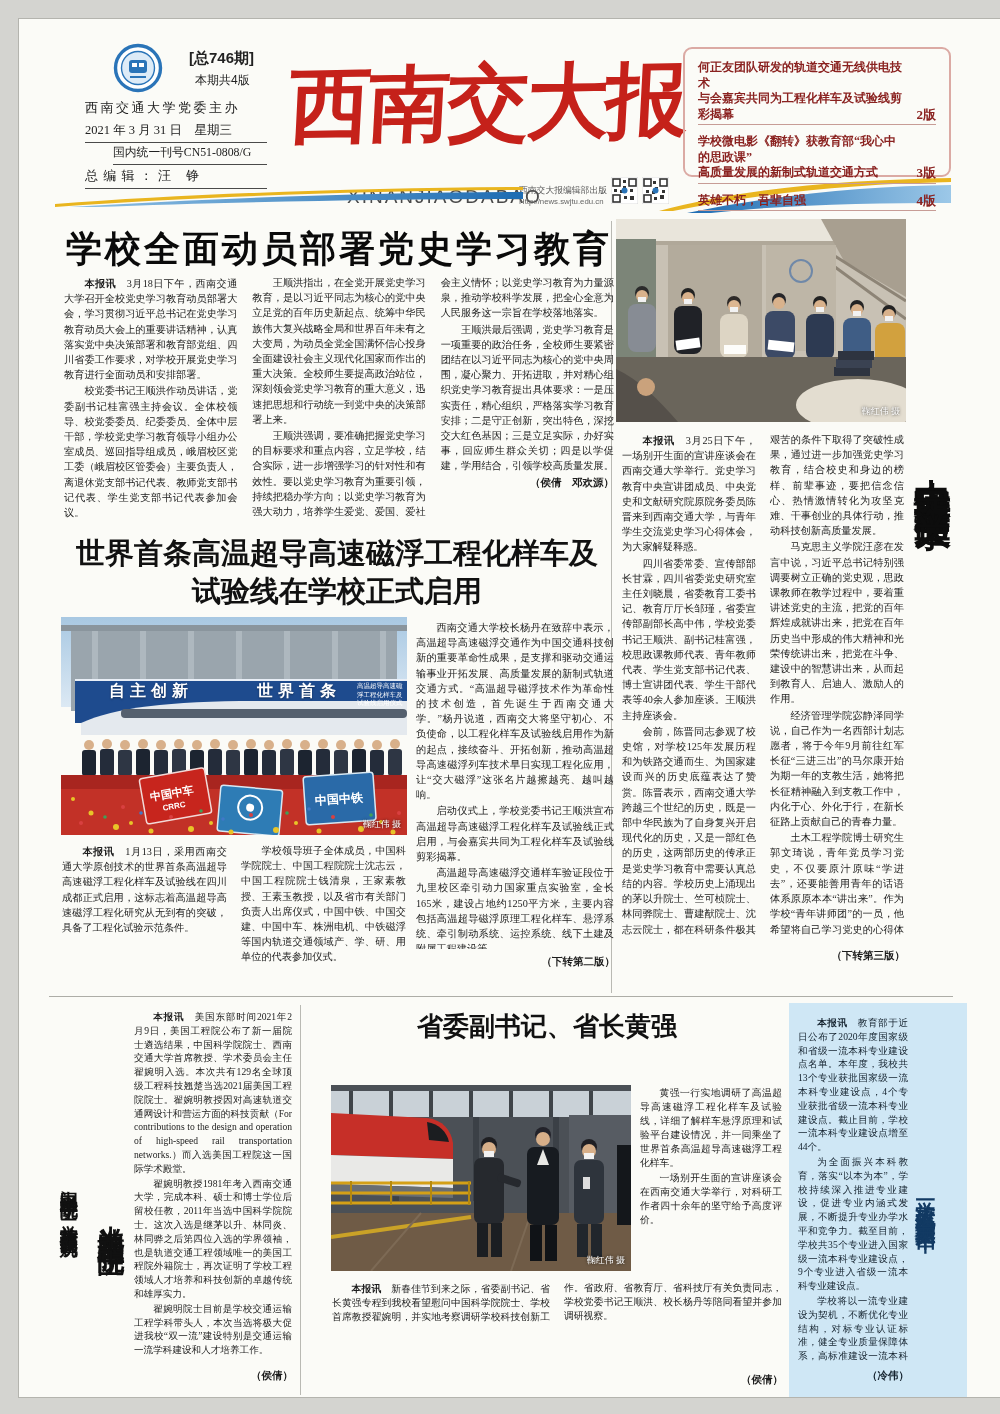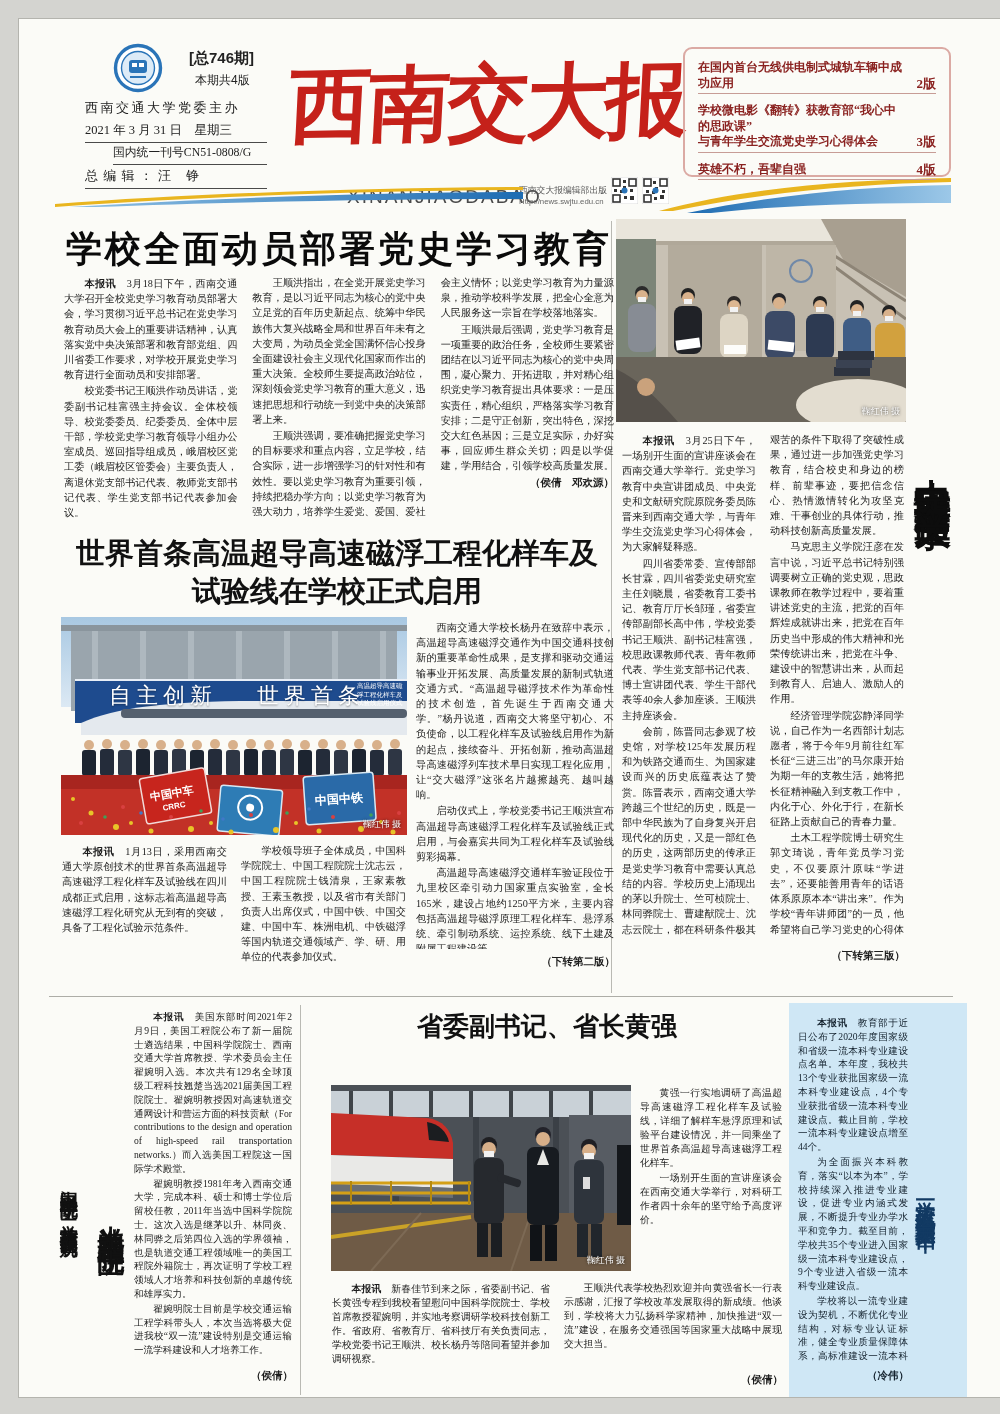--- a/index.html
+++ b/index.html
@@ -30,21 +30,21 @@
   .t-page{position:absolute;right:0;bottom:2px;font-size:13px;}
   
   .cols3{column-count:3;column-gap:13px;}
   .cols2{column-count:2;column-gap:12px;}
   .vrule{background:#b9b9b3;width:1px;}
   .hrule{background:#adada7;height:1px;}
   .credit{position:absolute;right:6px;bottom:4px;color:#fff;font-size:9px;
           text-shadow:0 0 3px rgba(0,0,0,.85);margin-top:40px;}
   .photo{overflow:hidden;}
   .photo svg{display:block;width:100%;height:100%;}
-  .banner-txt{color:#fff;font-weight:normal;letter-spacing:5px;font-size:22px;
+  .banner-txt{color:#fff;font-weight:bold;letter-spacing:5px;font-size:16px;
               text-shadow:0 1px 2px rgba(0,0,0,.4);}
   .board-label{color:#fff;font-weight:bold;text-align:center;line-height:13px;}
 </style>
 </head>
 <body>
 
 <div class="page">
 
   <div class="abs" style="left:94px;top:24px;width:50px;height:50px;">
     <svg viewBox="0 0 50 50" width="50" height="50">
@@ -126,26 +126,27 @@
             <stop offset="1" stop-color="#9cc8e8"></stop>
       </linearGradient>
         </defs>
       <path d="M0,35 C85,12 185,4 292,2 L292,6 C195,8 100,17 14,35 Z" fill="#e9b51f"></path>
       <path d="M28,37 C120,18 212,10 292,9 L292,27 C212,27 120,29 52,37 Z" fill="url(#gbr)"></path>
     </svg>
   </div>
 
   <div id="teasers" class="abs" style="left:664px;top:28px;">
     <div class="t-item">
-      <div class="t-line">在国内首台无线供电制式城轨车辆中成功应用</div>
+      <div class="t-line">何正友团队研发的轨道交通无线供电技术</div>
+      <div class="t-line">与会嘉宾共同为工程化样车及试验线剪彩揭幕</div>
       <span class="t-page">2版</span>
     </div>
     <div class="t-item">
       <div class="t-line">学校微电影《翻转》获教育部“我心中的思政课”</div>
-      <div class="t-line">与青年学生交流党史学习心得体会</div>
+      <div class="t-line">高质量发展的新制式轨道交通方式</div>
       <span class="t-page">3版</span>
     </div>
     <div class="t-item">
       <div class="t-line">英雄不朽，吾辈自强</div>
       <span class="t-page">4版</span>
     </div>
   </div>
 
   <div class="abs vrule" style="left:592px;top:202px;height:772px;"></div>
   <div class="abs hrule" style="left:30px;top:977px;width:904px;"></div>
@@ -423,21 +424,20 @@
 
   <div class="abs col-text" style="left:620px;top:1066px;width:144px;height:188px;font-size:9.8px;line-height:14px;">
     <div>
         <p>黄强一行实地调研了高温超导高速磁浮工程化样车及试验线，详细了解样车悬浮原理和试验平台建设情况，并一同乘坐了世界首条高温超导高速磁浮工程化样车。</p>
         <p>一场别开生面的宣讲座谈会在西南交通大学举行，对科研工作者四十余年的坚守给予高度评价。</p>
       </div>
   </div>
   <div class="abs col-text cols2" style="left:312px;top:1262px;width:452px;height:90px;font-size:9.8px;line-height:14px;">
     <div>
         <p><b>本报讯</b>　新春佳节到来之际，省委副书记、省长黄强专程到我校看望慰问中国科学院院士、学校首席教授翟婉明，并实地考察调研学校科技创新工作。省政府、省教育厅、省科技厅有关负责同志，学校党委书记王顺洪、校长杨丹等陪同看望并参加调研视察。</p>
-        <p>王顺洪代表学校热烈欢迎并向黄强省长一行表示感谢，汇报了学校改革发展取得的新成绩。他谈到，学校将大力弘扬科学家精神，加快推进“双一流”建设，在服务交通强国等国家重大战略中展现交大担当。</p>
       </div>
   </div>
   <div class="abs byline" style="left:540px;top:1354px;width:224px;">（侯倩）</div>
 
   <div class="abs" style="left:770px;top:984px;width:178px;height:394px;background:#cfe7f5;"></div>
   <div class="abs col-text small-text" style="left:778px;top:996px;width:112px;height:348px;color:#14222e;">
     <div>
         <p><b>本报讯</b>　教育部于近日公布了2020年度国家级和省级一流本科专业建设点名单。本年度，我校共13个专业获批国家级一流本科专业建设点，4个专业获批省级一流本科专业建设点。截止目前，学校一流本科专业建设点增至44个。</p>
         <p>为全面振兴本科教育，落实“以本为本”，学校持续深入推进专业建设，促进专业内涵式发展，不断提升专业办学水平和竞争力。截至目前，学校共35个专业进入国家级一流本科专业建设点，9个专业进入省级一流本科专业建设点。</p>
         <p>学校将以一流专业建设为契机，不断优化专业结构，对标专业认证标准，健全专业质量保障体系，高标准建设一流本科专业，持续提升人才培养质量。</p>

